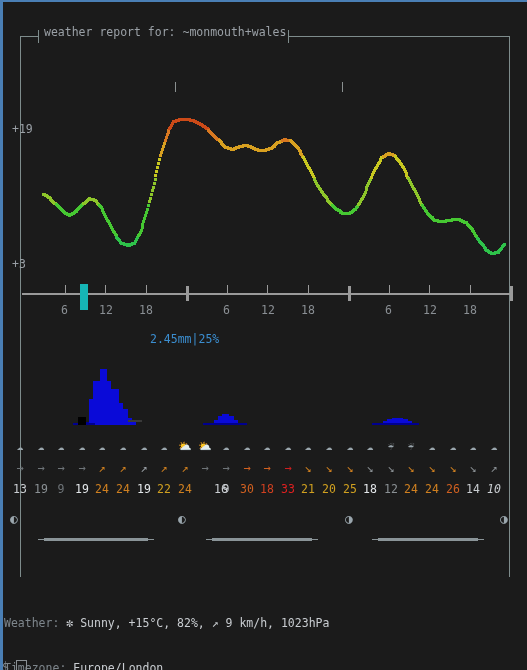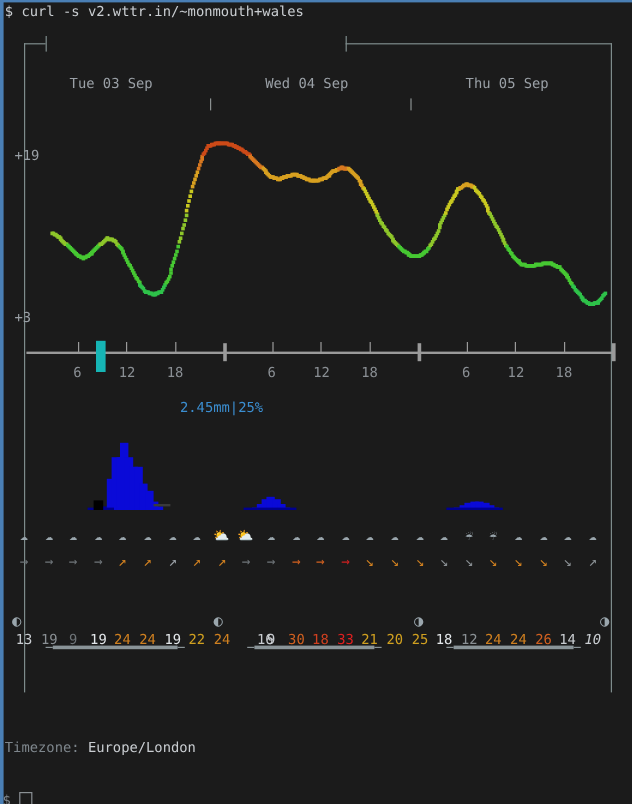--- a/index.html
+++ b/index.html
@@ -48,21 +48,21 @@
   .prlabel{position:absolute;left:150px;top:332px;font-size:11.5px;color:#3b8ed0;white-space:pre;}
   .prbase{position:absolute;height:2px;background:#00008f;bottom:0;}
   .prdark{position:absolute;width:8px;height:8px;background:#000;bottom:0;}
   .prgray{position:absolute;height:2px;background:#3a3a3a;bottom:3px;}
 
   
   .iconrow{position:absolute;left:0;top:440px;width:527px;height:20px;}
   .ic{position:absolute;font-size:11px;color:#9aa6ad;text-align:center;width:20px;}
   .windrow{position:absolute;left:0;top:461px;width:527px;height:20px;}
   .wd{position:absolute;font-size:12px;text-align:center;width:20px;}
-  .temprow{position:absolute;left:0;top:482px;width:527px;height:20px;margin-top:44px;}
+  .temprow{position:absolute;left:0;top:482px;width:527px;height:20px;}
   .tv{position:absolute;font-size:11.5px;text-align:center;width:22px;white-space:pre;}
 
   
   .moonrow{position:absolute;left:0;top:508px;width:527px;height:40px;}
   .moon{position:absolute;font-size:13px;color:#9aa6ad;}
   .mline{position:absolute;height:3px;background:#8a9498;top:30px;}
   .mcap{position:absolute;height:1px;background:#8a9498;top:31px;}
 
   
   .footer{position:absolute;left:4px;top:586px;width:520px;font-size:11.5px;line-height:15px;white-space:pre;}
@@ -71,36 +71,31 @@
   .cursorline{position:absolute;left:2px;top:660px;font-size:11.5px;color:#7e868c;white-space:pre;}
   .cursor{display:inline-block;width:9px;height:11px;border:1px solid #8a9094;vertical-align:-2px;}
 </style>
 </head>
 <body>
 
 <div id="term">
   <div class="lblue2"></div>
   <div class="lblue"></div>
 
-  <div class="cmdline"><span>$ </span><span>curl -s v2.wttr.in/~monmouth+wales</span></div>
 
   <div class="panel">
     <div class="pb-top-l"></div>
     <div class="pb-tick-l"></div>
     <div class="pb-tick-r"></div>
     <div class="pb-top-r"></div>
     <div class="pb-left"></div>
     <div class="pb-right"></div>
+    <div class="panel-title">weather report for: ~monmouth+wales</div>
   </div>
 
-  <div class="dayrow">
-    <div class="day" style="left:38px">Tue 03 Sep</div>
-    <div class="day" style="left:201px">Wed 04 Sep</div>
-    <div class="day" style="left:368px">Thu 05 Sep</div>
-  </div>
   <div class="dsep" style="left:175px"></div>
   <div class="dsep" style="left:342px"></div>
 
   <div class="tempbox">
     <div class="tlabel" style="left:-8px;top:22px">+19</div>
     <div class="tlabel" style="left:-8px;top:157px">+3</div>
     <div id="tempdots">
         <div class="dot" style="left: 22px; top: 93px; background: rgb(142, 198, 42);"></div>
         <div class="dot" style="left: 23px; top: 93px; background: rgb(142, 198, 42);"></div>
         <div class="dot" style="left: 24px; top: 94px; background: rgb(142, 198, 42);"></div>
@@ -767,20 +762,21 @@
         <div class="mline" style="left: 212px; width: 100px;"></div>
         <div class="mcap" style="left: 206px; width: 6px;"></div>
         <div class="mcap" style="left: 312px; width: 6px;"></div>
         <div class="mline" style="left: 378px; width: 100px;"></div>
         <div class="mcap" style="left: 372px; width: 6px;"></div>
         <div class="mcap" style="left: 478px; width: 6px;"></div>
       </div>
     </div>
 
   <div class="footer">
+    <div><span class="fkey">Weather: </span><span class="fval">✼ Sunny, +15°C, 82%, ↗ 9 km/h, 1023hPa</span></div>
     <div><span class="fkey">Timezone: </span><span class="fval">Europe/London</span></div>
     
     
     
   </div>
 
   <div class="cursorline"><span>$ </span><span class="cursor"></span></div>
 </div>
 
 </body></html>

